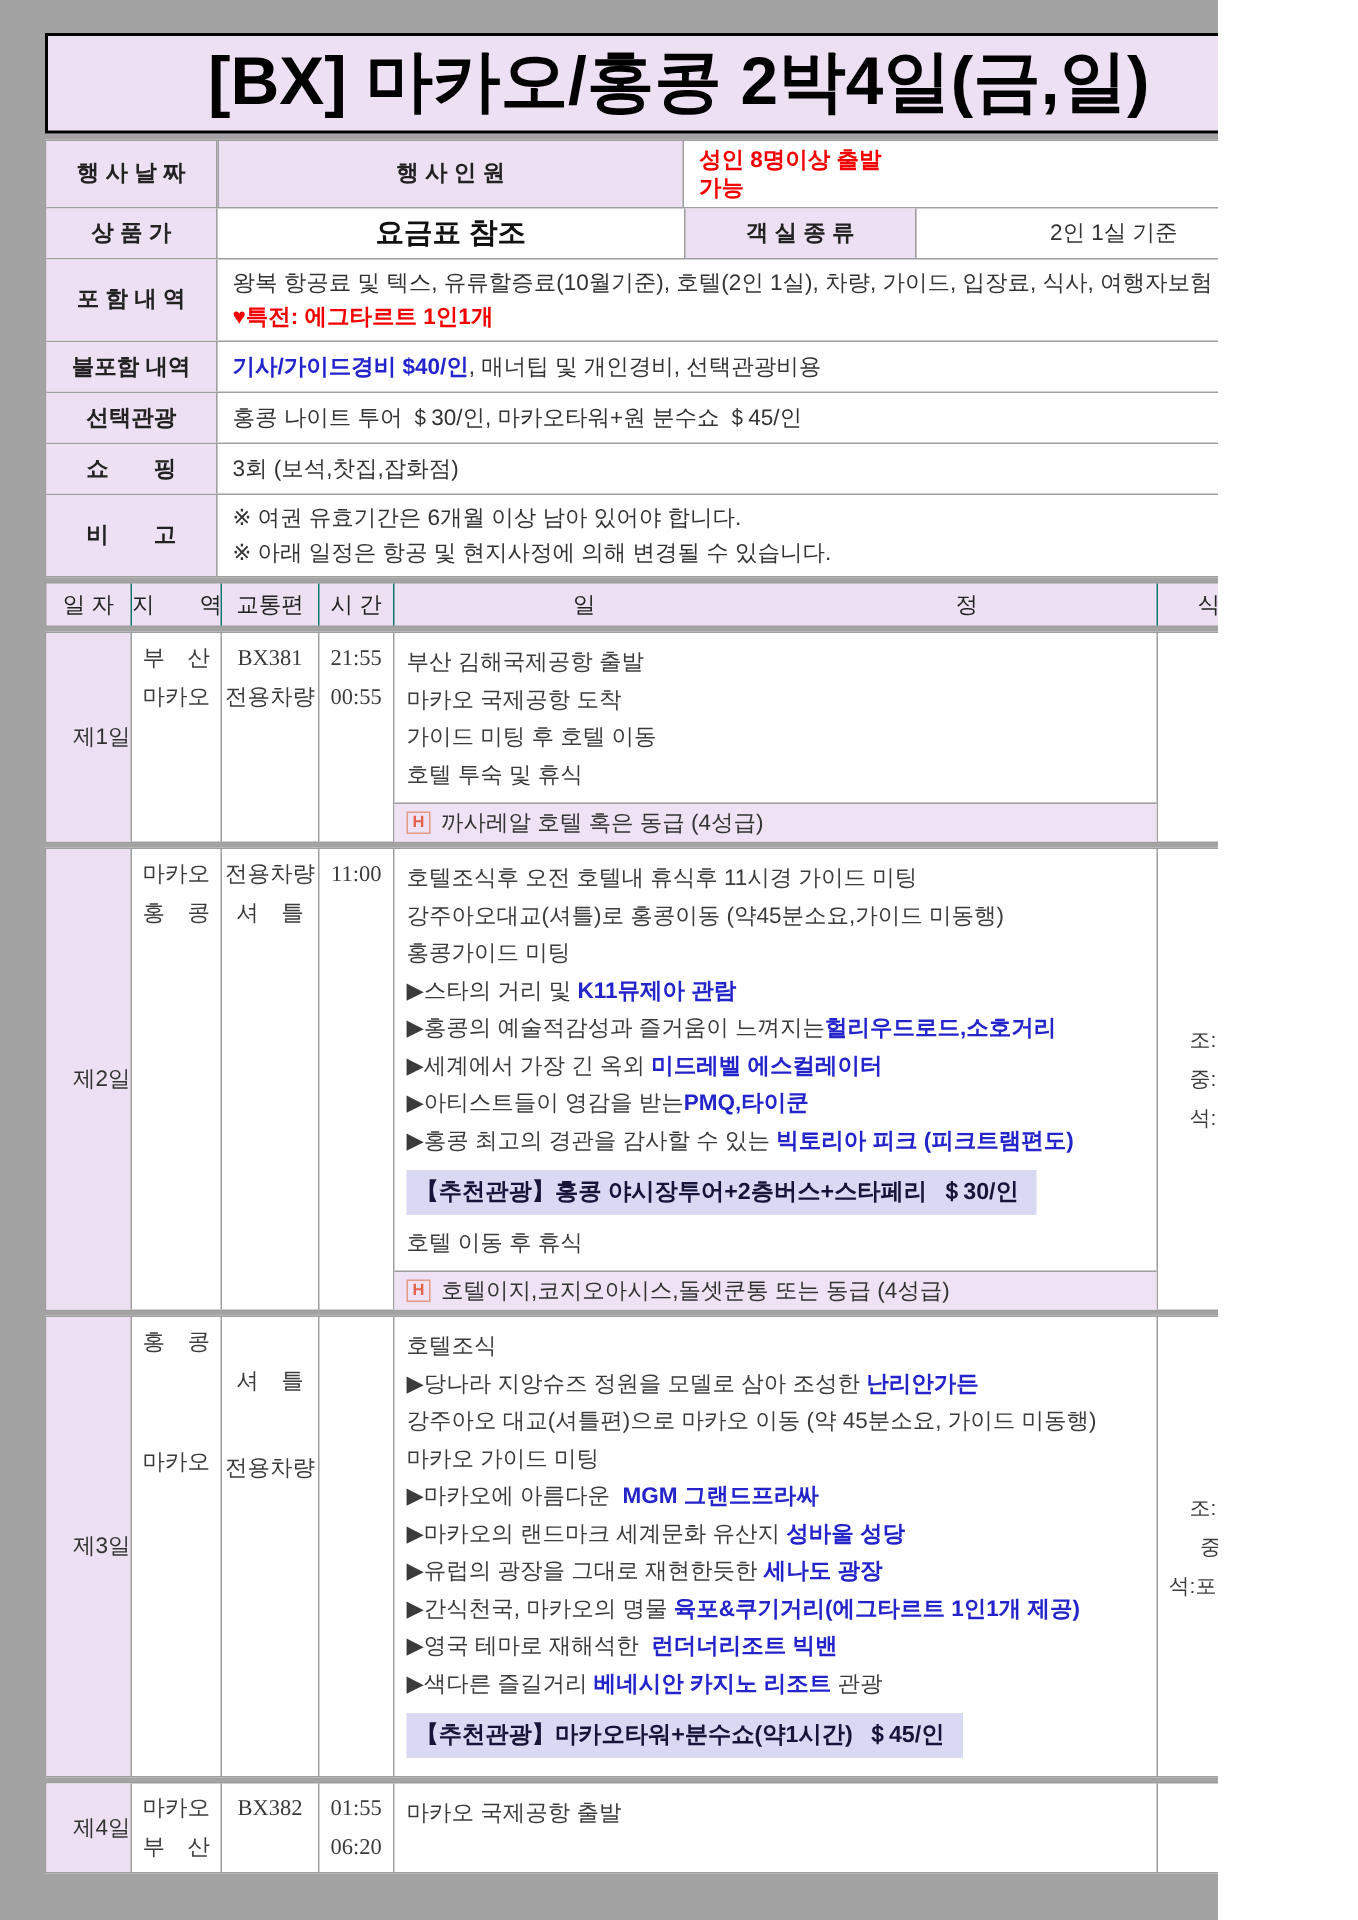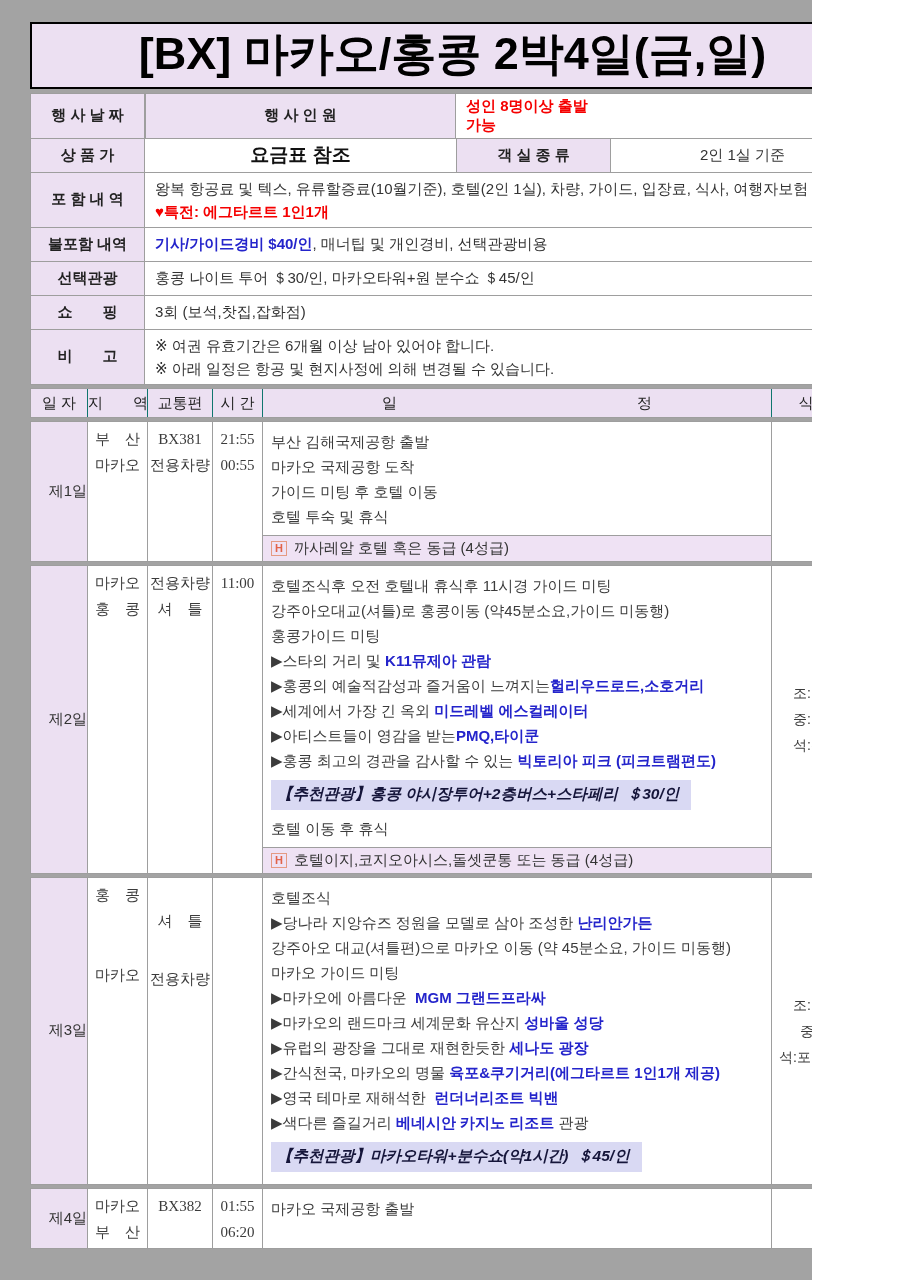--- a/index.html
+++ b/index.html
@@ -54,21 +54,21 @@
     box-sizing:border-box;border:1px solid #9e9e9e;margin-top:3px;background:#fff;
   }
   .cell{border-right:1px solid #9e9e9e;font-size:15px;color:#3b3b3b;min-width:0;}
   .c-day{background:#ece0f2;display:flex;align-items:center;justify-content:flex-end;color:#333;}
   .c-region,.c-trans,.c-time{display:flex;flex-direction:column;align-items:center;padding-top:4px;font-family:Liberation Serif, serif;}
   .stack-item{line-height:26px;white-space:pre;}
   .c-itin{display:flex;flex-direction:column;}
   .itin-lines{flex:1;padding:7px 8px 6px;}
   .line{line-height:25px;white-space:pre-wrap;color:#3b3b3b;}
   .line .seg-blue{color:#2424cb;font-weight:bold;}
-  .line.hl{margin:7px 0 6px;line-height:normal;font-style:italic;}
+  .line.hl{margin:7px 0 6px;line-height:normal;}
   .line.hl .band{
     display:inline-block;background:#d9d9f3;color:#15153a;font-weight:bold;
     font-size:15.5px;padding:4px 12px 5px 6px;
   }
   .hotel{
     display:flex;align-items:center;gap:7px;background:#efe2f4;
     border-top:1px solid #9e9e9e;padding:3px 8px;font-size:15px;color:#333;
   }
   .h-icon{
     color:#e2634a;border:1px solid #e59a83;font-size:11px;font-weight:bold;

